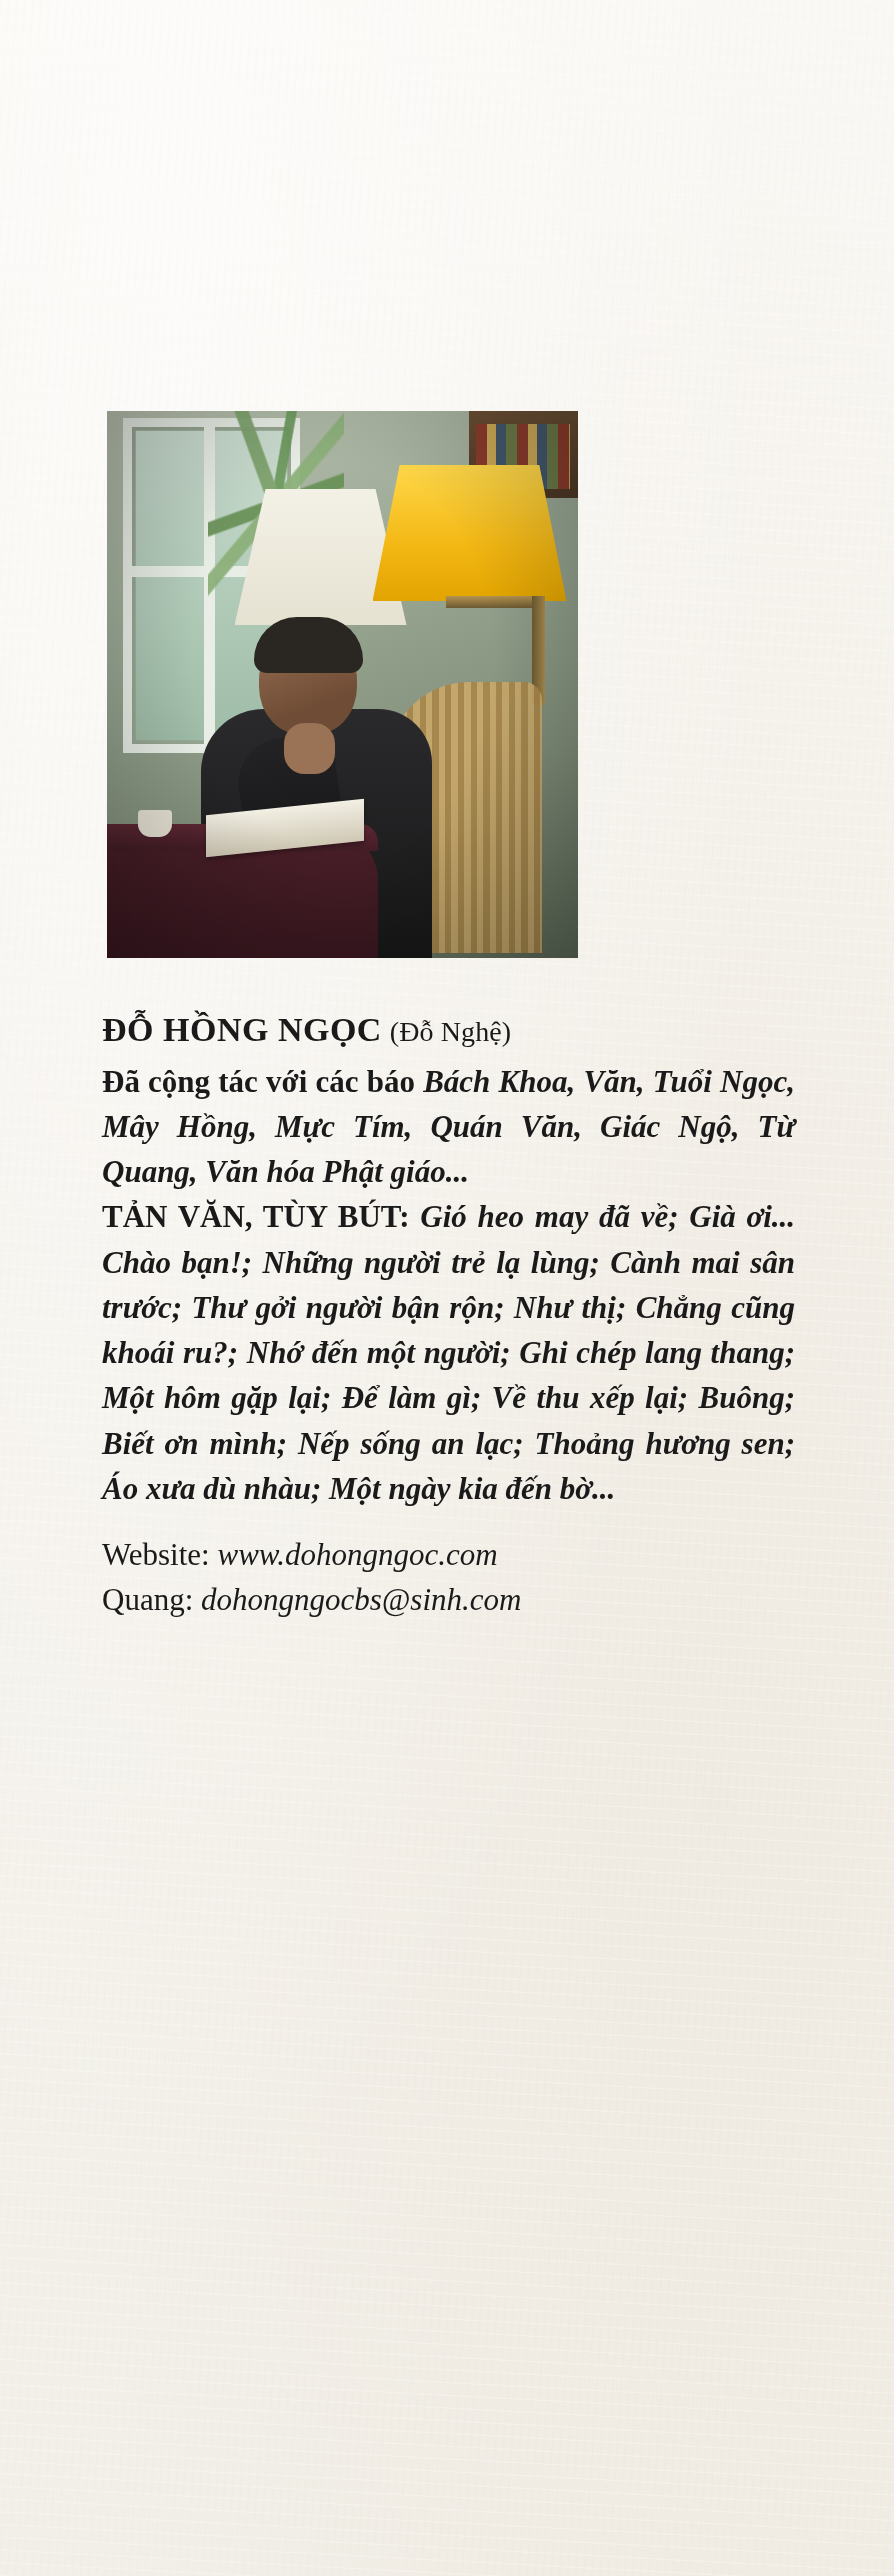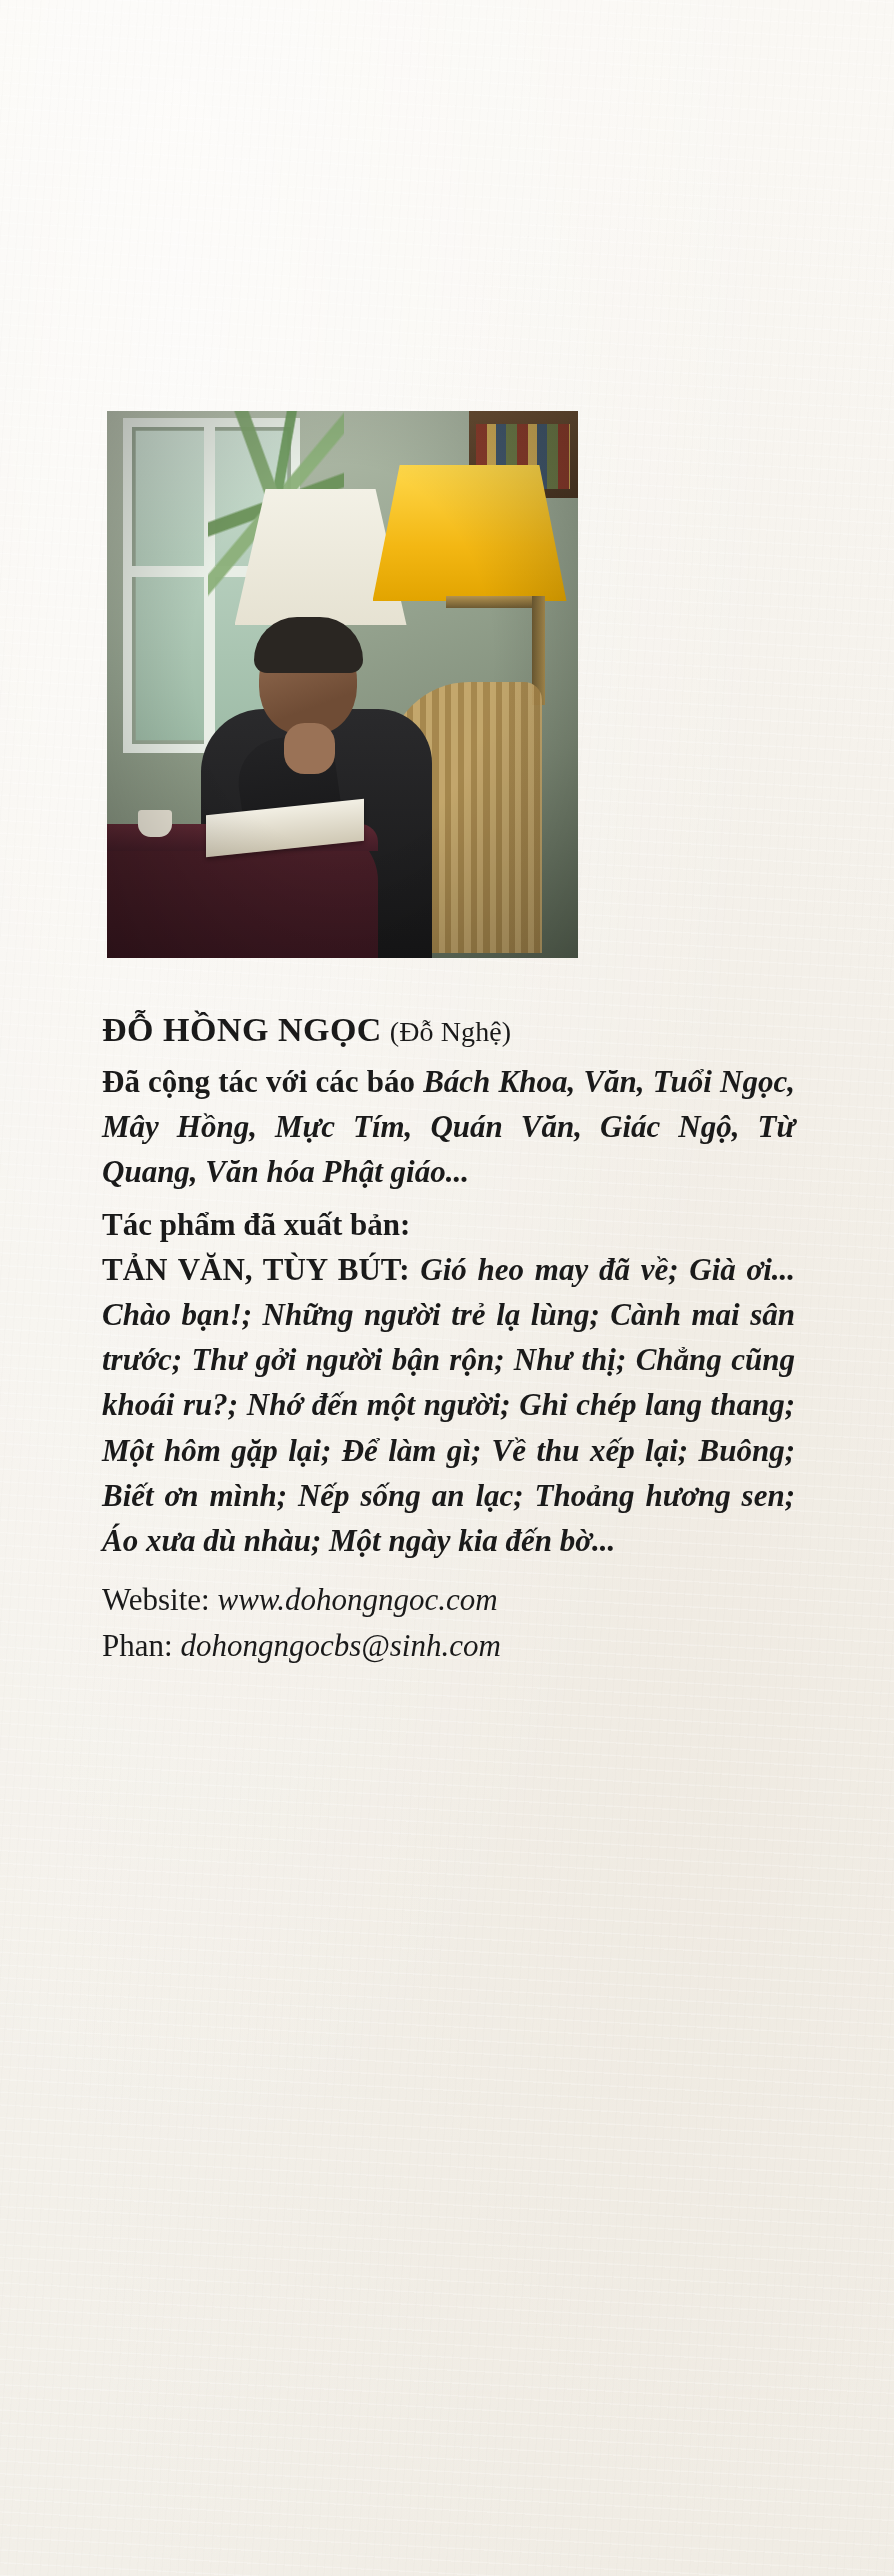--- a/index.html
+++ b/index.html
@@ -252,21 +252,21 @@
     font-weight: 700;
     font-size: 31px;
     margin: 12.7px 0 3.6px 0;
   }
   .para {
     margin: 0;
     font-size: 31px;
     line-height: 1.46;
   }
   .contact {
-    margin-top: 14px;
+    margin-top: 21px;
   }
 </style>
 </head>
 <body>
 
 <div class="page-bg"></div>
 
 <div class="content">
 
   <div class="photo-wrap">
@@ -299,30 +299,29 @@
     <p class="line name-line">
       <span class="name">ĐỖ HỒNG NGỌC</span>
       <span class="pen">(Đỗ Nghệ)</span>
     </p>
 
 
     <p class="para justify">
       <span>Đã cộng tác với các báo </span><span class="italic">Bách Khoa, Văn, Tuổi Ngọc, Mây Hồng, Mực Tím, Quán Văn, Giác Ngộ, Từ Quang, Văn hóa Phật giáo...</span>
     </p>
 
-    <p class="works-head">Tác phẩm đã xuất bản:</p>
 
 
     <p class="para justify">
       <span>TẢN VĂN, TÙY BÚT: </span><span class="italic">Gió heo may đã về; Già ơi... Chào bạn!; Những người trẻ lạ lùng; Cành mai sân trước; Thư gởi người bận rộn; Như thị; Chẳng cũng khoái ru?; Nhớ đến một người; Ghi chép lang thang; Một hôm gặp lại; Để làm gì; Về thu xếp lại; Buông; Biết ơn mình; Nếp sống an lạc; Thoảng hương sen; Áo xưa dù nhàu; Một ngày kia đến bờ...</span>
     </p>
 
     <p class="para contact">
       <span>Website: </span><span class="italic">www.dohongngoc.com</span>
     </p>
 
     <p class="para">
-      <span>Phan: </span><span class="italic">dohongngocbs@sinh.com</span>
+      <span>Quang: </span><span class="italic">dohongngocbs@sinh.com</span>
     </p>
 
   </div>
 </div>
 
 
 </body></html>

